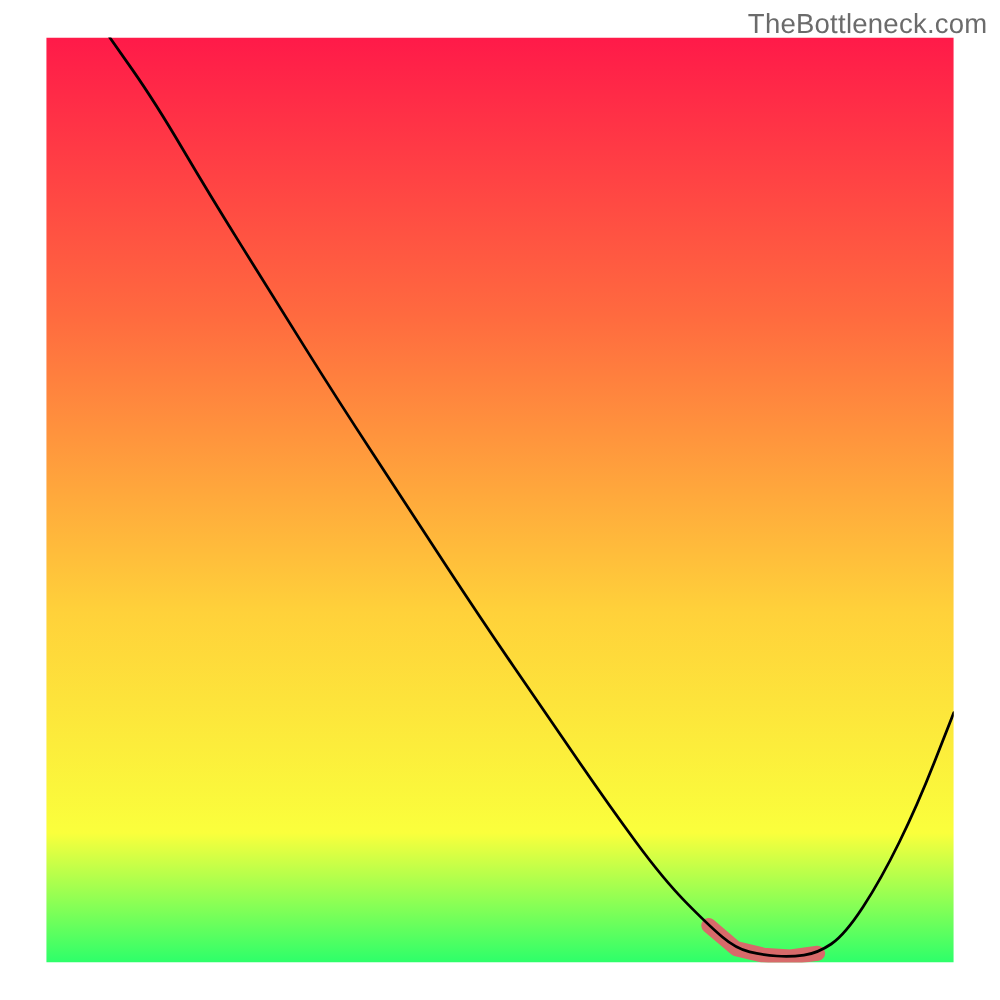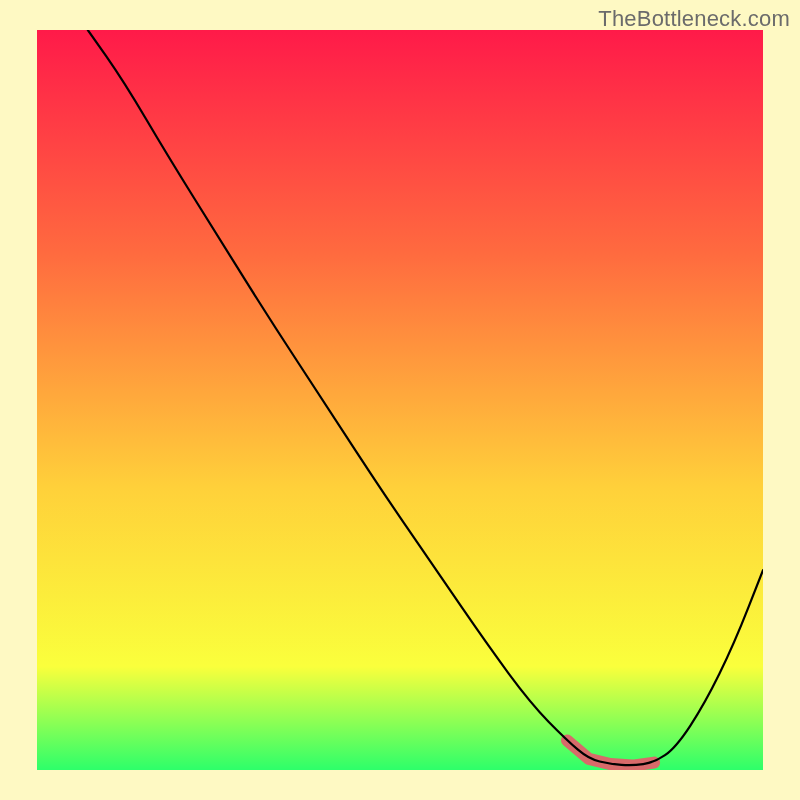--- a/index.html
+++ b/index.html
@@ -8,21 +8,21 @@
     width: 800px;
     height: 800px;
     background: #000;
     overflow: hidden;
     font-family: Arial, Helvetica, sans-serif;
   }
   .wrap {
     position: relative;
     width: 800px;
     height: 800px;
-    background: #fef9c3;
+    background: #ffffff;
     text-align: center;
   }
   .watermark {
     position: absolute;
     top: 6px;
     right: 10px;
     color: #6b6b6b;
     font-size: 22px;
     font-weight: 500;
     letter-spacing: 0.2px;

